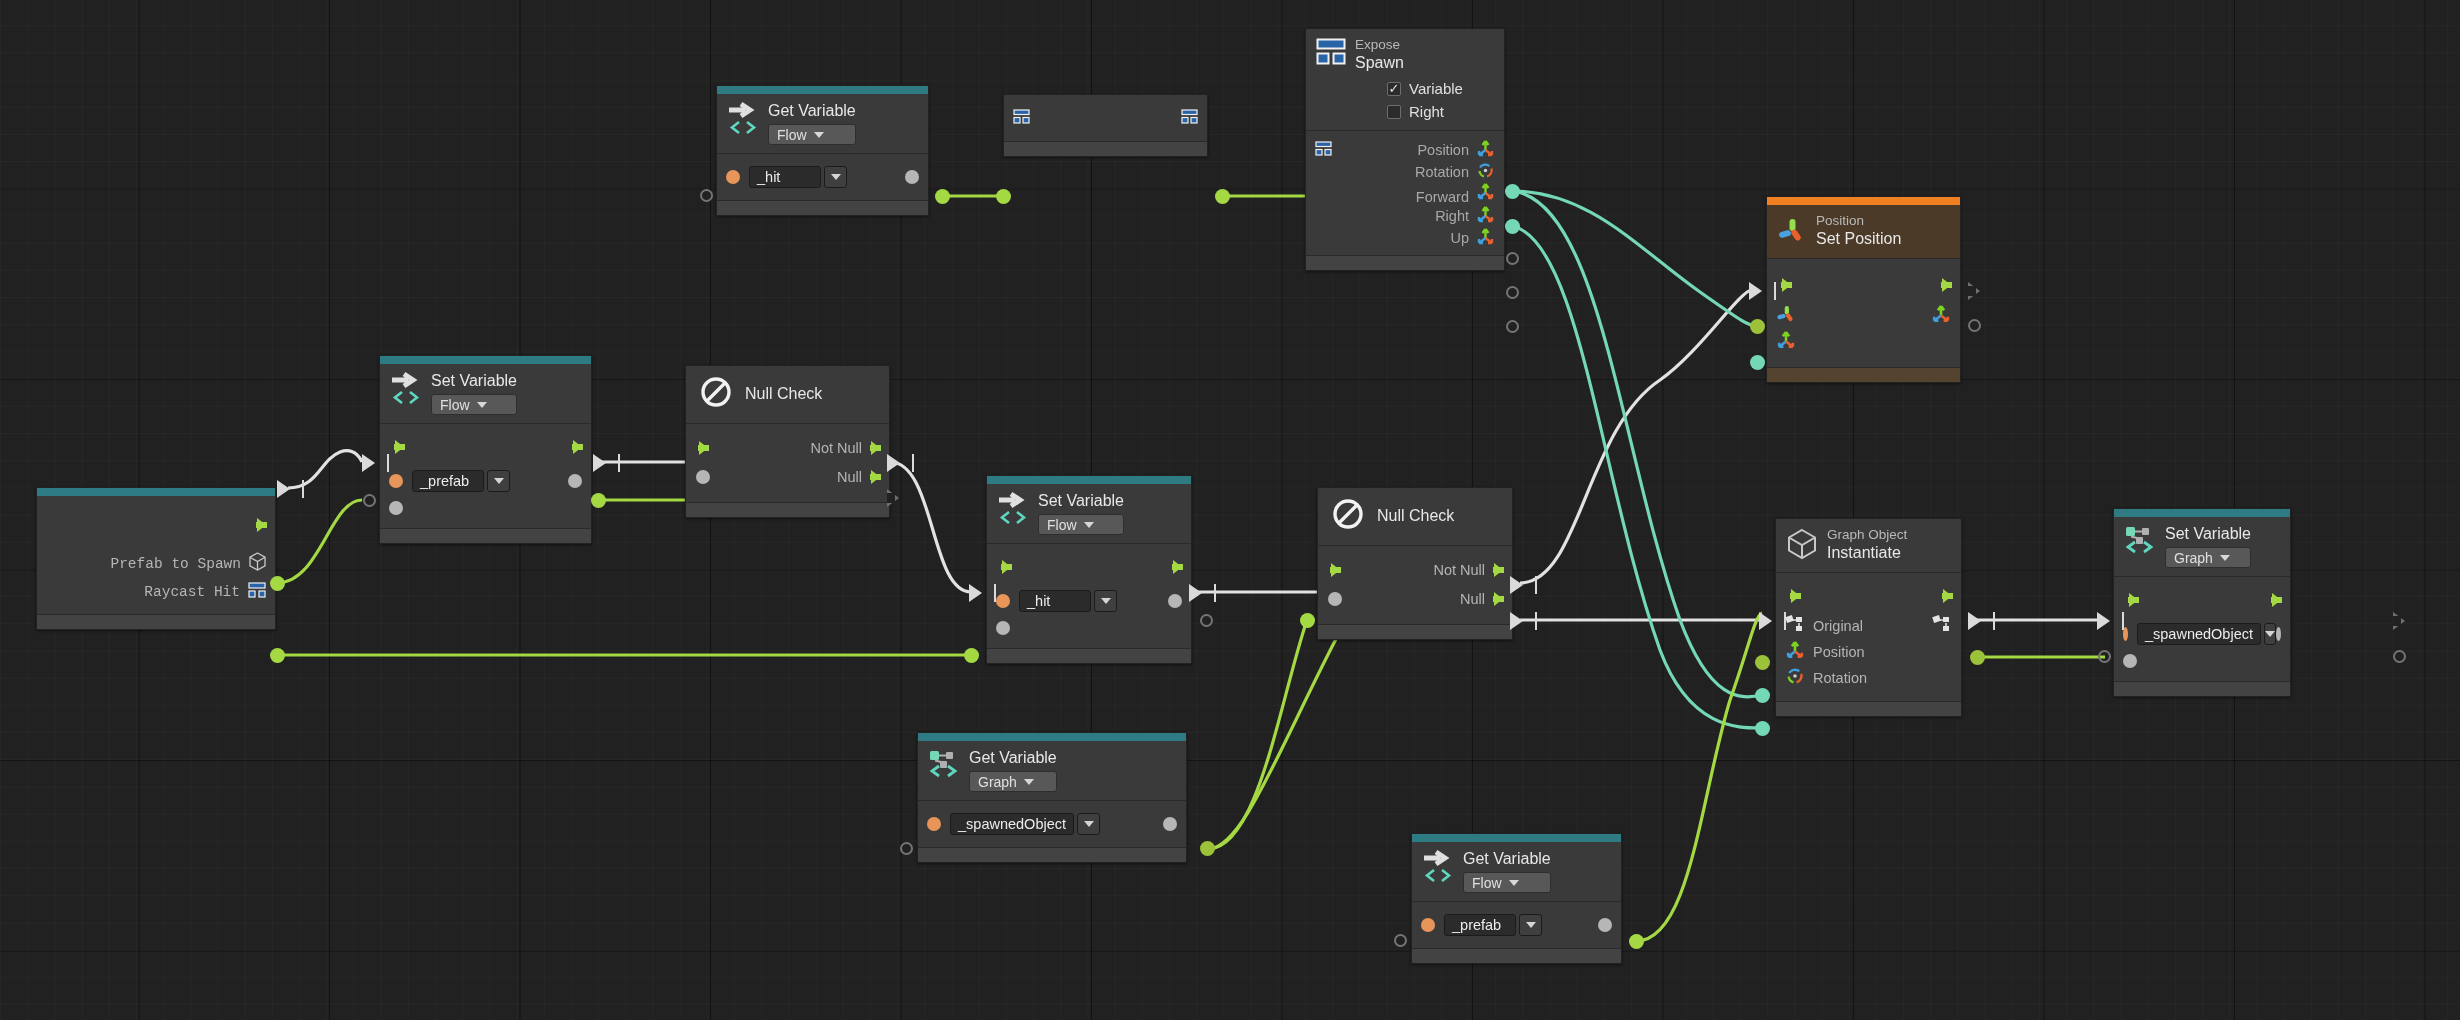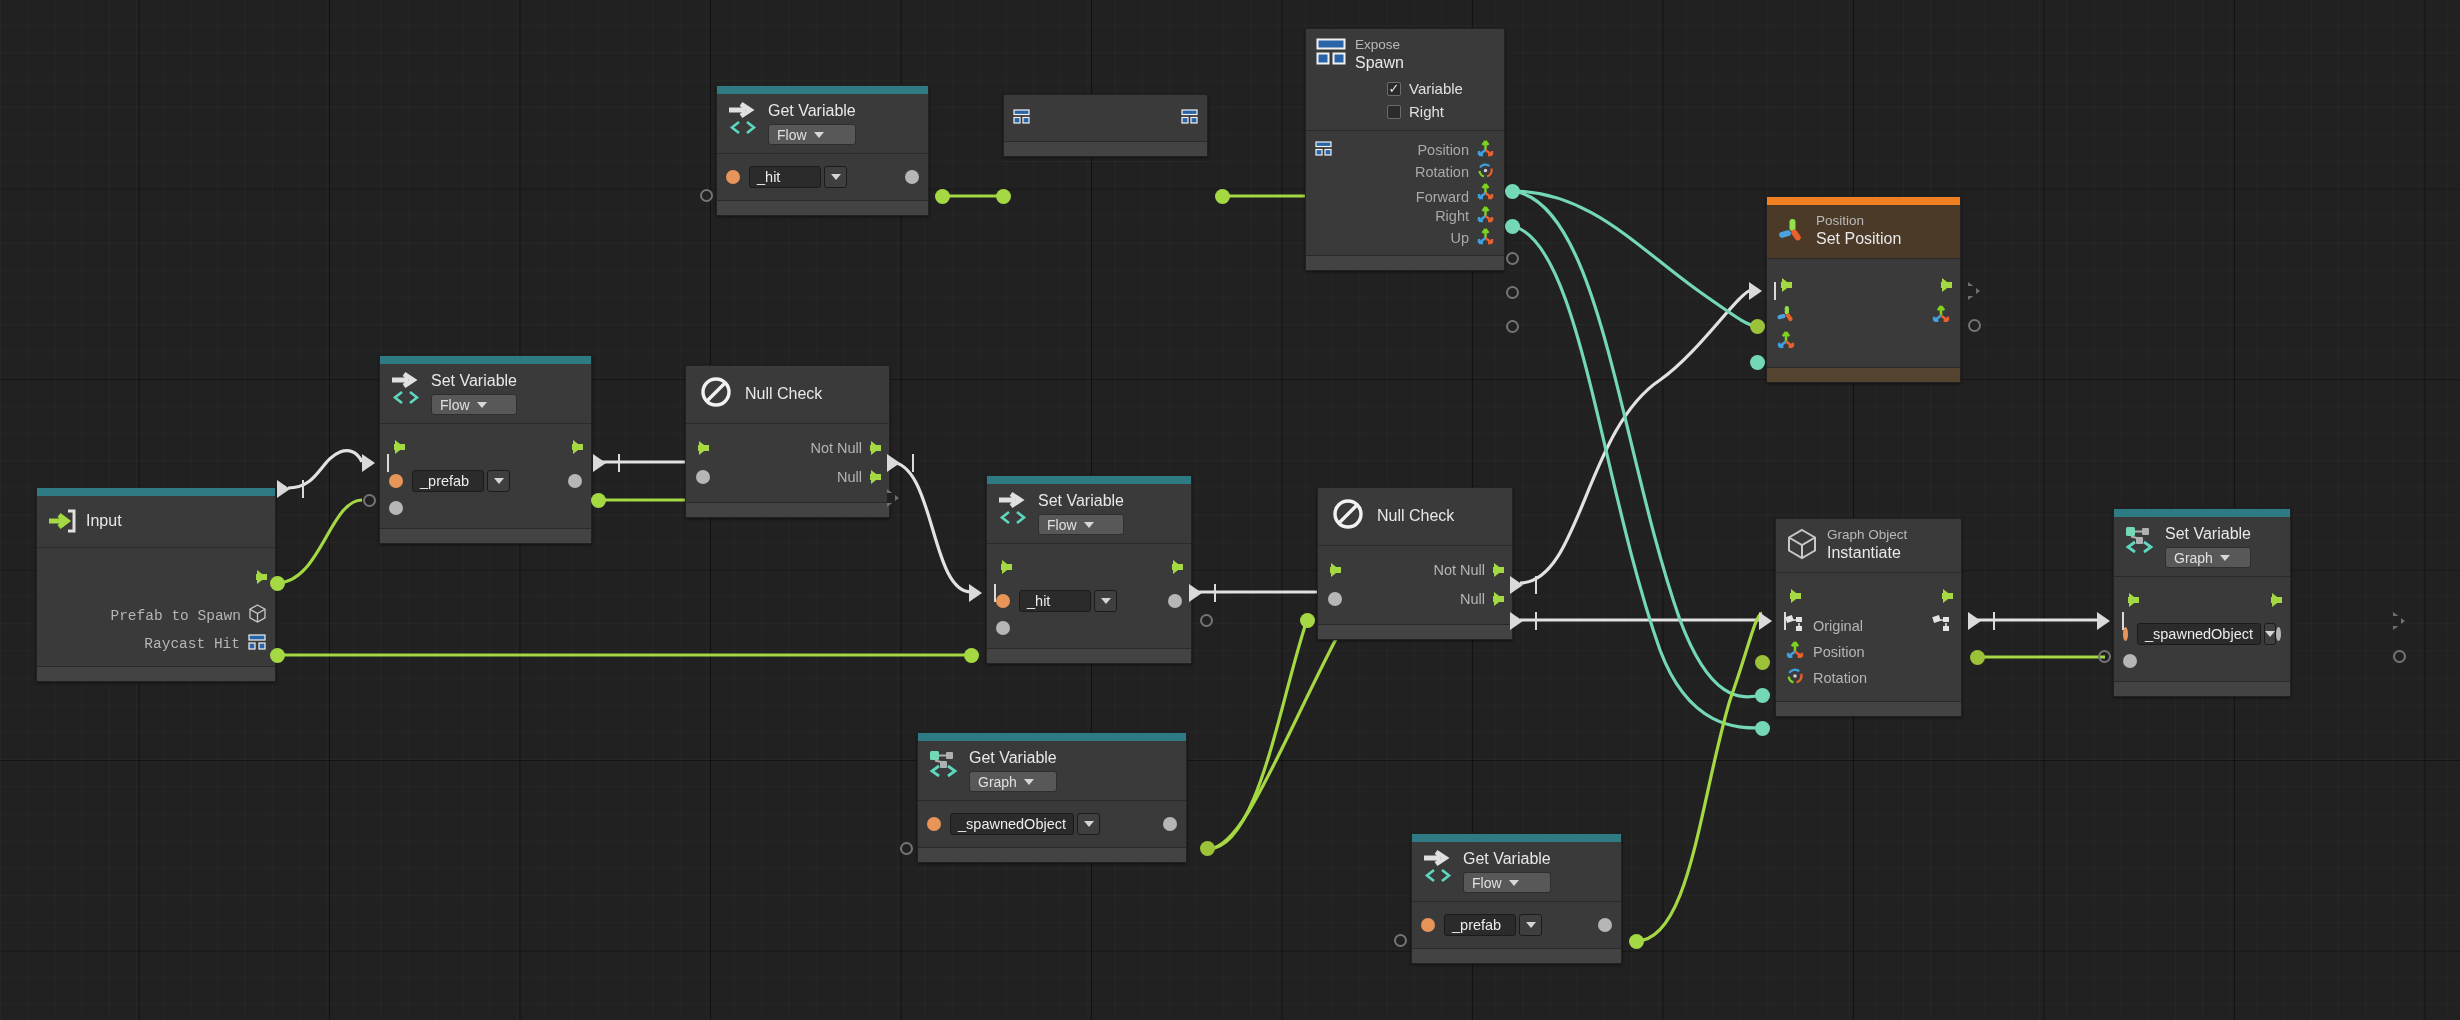--- a/index.html
+++ b/index.html
@@ -153,29 +153,20 @@
 
     <path d="M 1636 941 C 1690 941 1700 800 1730 700 C 1748 650 1755 615 1762 613" stroke="#a4d944" stroke-width="3.2" fill="none"></path>
 
     <path d="M 1975 620 L 2106 620" stroke="#e2e2e2" stroke-width="3.2" fill="none"></path>
 
     <path d="M 1977 657 C 2040 657 2060 657 2105 657" stroke="#a4d944" stroke-width="3.2" fill="none"></path>
   </svg>
 
   <div class="node" style="left:36px; top:487px; width:240px;">
     <div class="accent"></div>
-    <div class="nhead" style="height:52px; align-items:center;">
-      <span style="display:inline-block;position:relative;width:30px;height:26px;">
-        <svg width="30" height="26" viewBox="0 0 30 26">
-            <path d="M2 13h14M12 7l8 6-8 6" stroke="#a4d944" stroke-width="5" fill="none"></path>
-            <path d="M21 3h6v20h-6" stroke="#e0e0e0" stroke-width="3" fill="none"></path>
-          </svg>
-      </span>
-      <span class="t-single">Input</span>
-    </div>
     <div class="nbody" style="padding-top:14px;padding-bottom:8px;font-family:Liberation Mono, monospace;">
       <div class="row" style="height:30px;">
         <span class="spacer"></span>
         <span class="arrow-green"></span>
       </div>
       <div class="row" style="height:28px;margin-top:10px;">
         <span class="spacer"></span>
         <span class="lbl">Prefab to Spawn</span>
         <span style="margin-left:8px;display:inline-block;">
           <svg width="17" height="19" viewBox="0 0 17 19">

